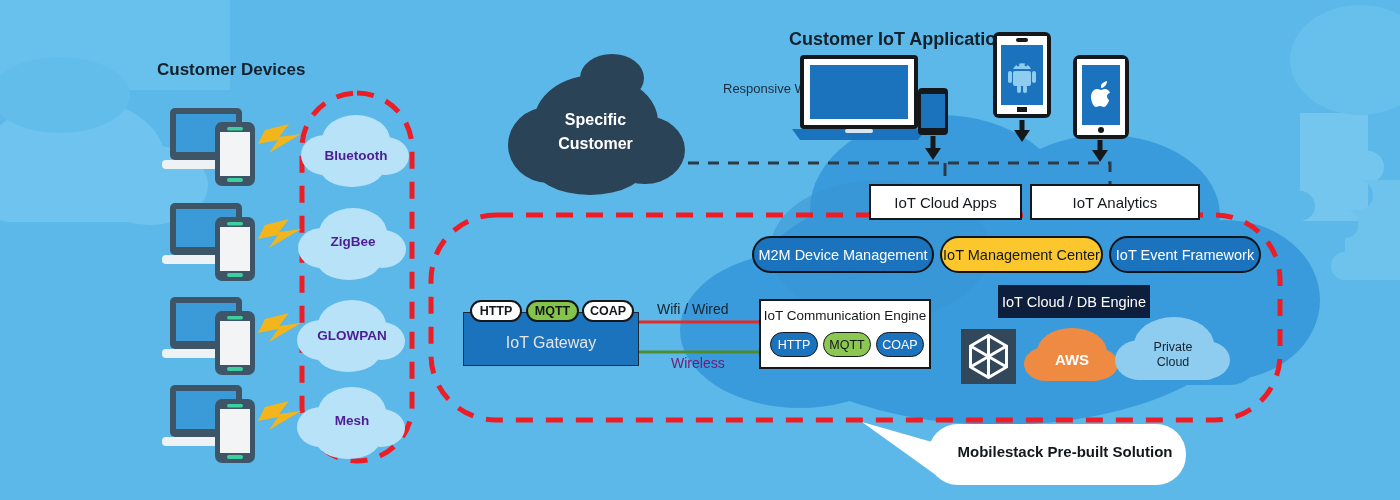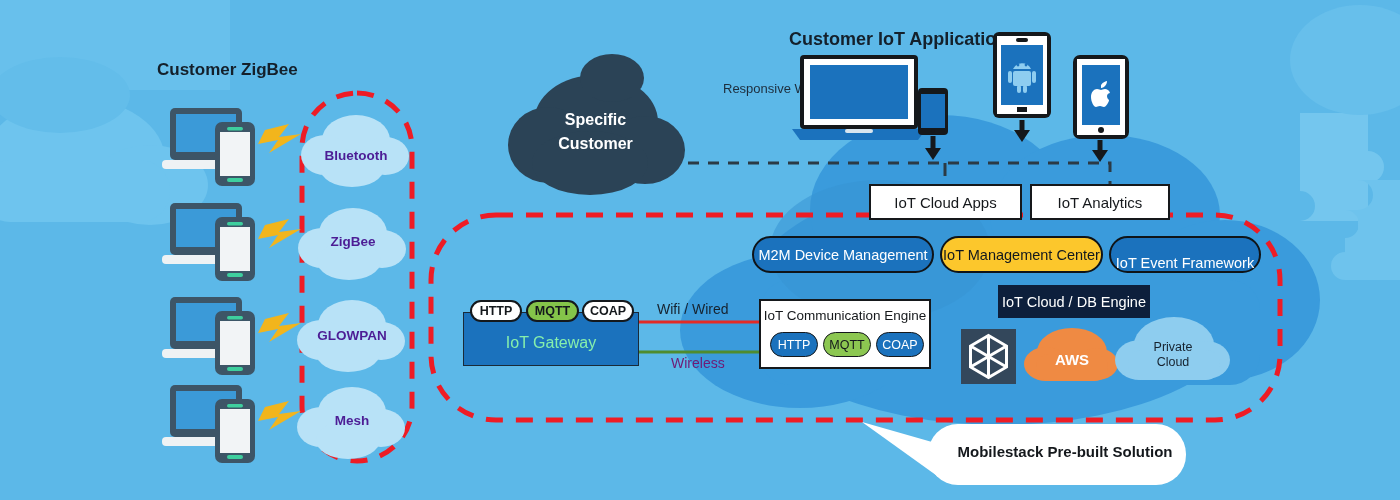--- a/index.html
+++ b/index.html
@@ -36,21 +36,21 @@
     display:flex;align-items:center;justify-content:center;
     font-size:14.5px;box-sizing:border-box;
   }
   .spill.blue{background:#1b72bd;color:#ffffff;}
   .spill.yellow{background:#fcc72c;color:#12181e;}
 
   
   #iot-gateway-box{
     position:absolute;background:#1b72bd;border:1.5px solid #1a2a38;
     display:flex;align-items:flex-end;justify-content:center;
-    color:#86efac;font-size:16px;box-sizing:border-box;padding-bottom:13px;
+    color:#e5e5e5;font-size:16px;box-sizing:border-box;padding-bottom:13px;
   }
   .proto{
     position:absolute;border:2px solid #14181c;border-radius:14px;
     display:flex;align-items:center;justify-content:center;
     font-size:12.5px;font-weight:bold;box-sizing:border-box;
   }
   .proto.white{background:#fff;color:#14181c;}
   .proto.green{background:#84c44a;color:#14181c;}
 
   
@@ -150,21 +150,21 @@
   <svg class="layer">
 
     <rect x="302" y="93" width="110" height="368" rx="55" ry="55" fill="none" stroke="#ee1c25" stroke-width="5" stroke-dasharray="17 13" stroke-linecap="butt"></rect>
 
     <path d="M496 215 H1215 a65 65 0 0 1 65 65 v75 a65 65 0 0 1 -65 65 H496 a65 65 0 0 1 -65 -65 v-75 a65 65 0 0 1 65 -65 z" fill="none" stroke="#ee1c25" stroke-width="5" stroke-dasharray="17 13"></path>
 
     <path d="M668 163 H1110 V205" fill="none" stroke="#2b3a45" stroke-width="3" stroke-dasharray="11 9"></path>
     <path d="M945 163 V176" fill="none" stroke="#2b3a45" stroke-width="3"></path>
   </svg>
 
-  <div class="lbl ttl" id="customer-devices-title">Customer ZigBee</div>
+  <div class="lbl ttl" id="customer-devices-title">Customer Devices</div>
 
   <svg class="layer">
 
     <g transform="translate(170,108)">
       <g>
         <rect x="0" y="0" width="72" height="52" rx="5" fill="#3d5567"></rect>
         <rect x="6" y="6" width="60" height="38" fill="#3b9ad8"></rect>
         <rect x="-8" y="52" width="88" height="9" rx="4" fill="#eef2f4"></rect>
         <rect x="46" y="54" width="16" height="4" rx="2" fill="#b9c6cf"></rect>
       </g>
@@ -329,31 +329,31 @@
         <path d="M19 12 c-1 -3 -3 -4 -5 -4 c-2 0 -3 1 -4 1 c-1 0 -2 -1 -4 -1 c-3 0 -6 3 -6 8 c0 5 3 10 5 10 c1 0 2 -1 4 -1 c2 0 2 1 4 1 c2 0 5 -5 5 -7 c-1 -1 -2 -2 -2 -4 c0 -2 2 -3 3 -3z"></path>
       </g>
     </g>
     <path d="M1100 140 v12" stroke="#15181b" stroke-width="5" fill="none"></path>
     <path d="M1092 150 h16 l-8 12 z" fill="#15181b"></path>
   </svg>
 
   <div class="wbox" style="left:869px;top:174px;width:153px;height:36px;">
     <span>IoT Cloud Apps</span>
   </div>
-  <div class="wbox" style="left:1030px;top:174px;width:140px;height:36px;">
+  <div class="wbox" style="left:1030px;top:174px;width:170px;height:36px;">
     <span>IoT Analytics</span>
   </div>
 
   <div class="spill blue" style="left:752px;top:236px;width:182px;height:37px;">
     <span>M2M Device Management</span>
   </div>
   <div class="spill yellow" style="left:940px;top:236px;width:163px;height:37px;">
     <span>IoT Management Center</span>
   </div>
-  <div class="spill blue" style="left:1109px;top:236px;width:152px;height:37px;align-items:flex-end;">
+  <div class="spill blue" style="left:1109px;top:236px;width:152px;height:37px;">
     <span>IoT Event Framework</span>
   </div>
 
   <div id="db-engine-box" style="left:998px;top:285px;width:152px;height:33px;">
     <span>IoT Cloud / DB Engine</span>
   </div>
 
   <div id="iot-gateway-box" style="left:463px;top:312px;width:176px;height:54px;">
     <span>IoT Gateway</span>
   </div>

